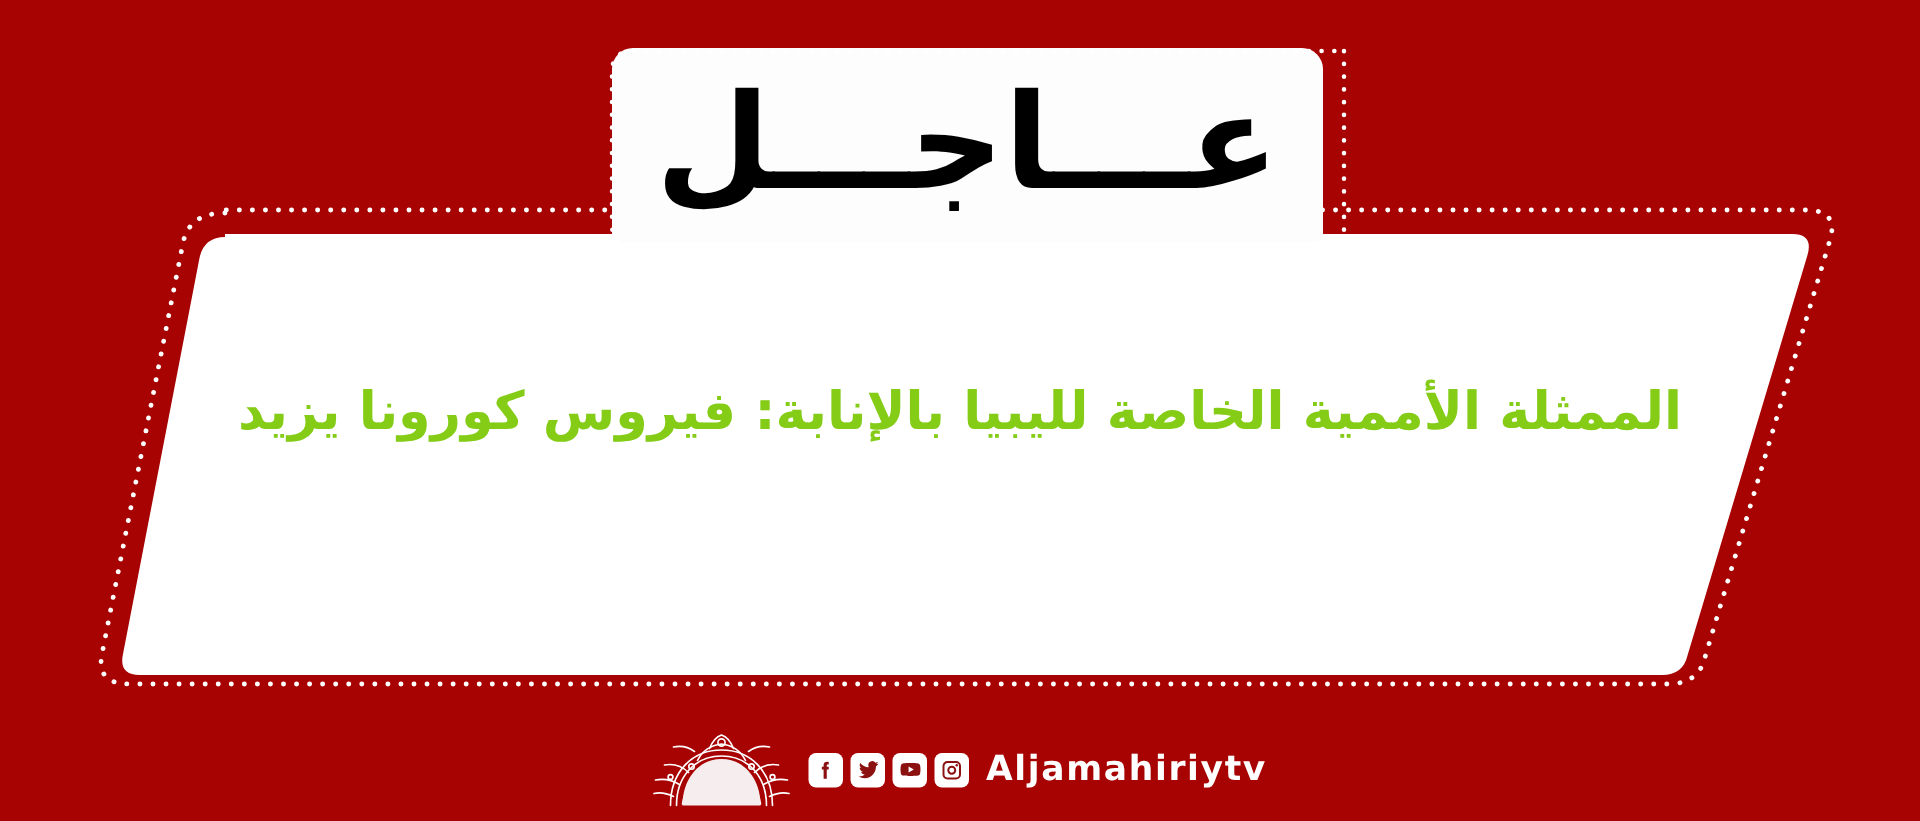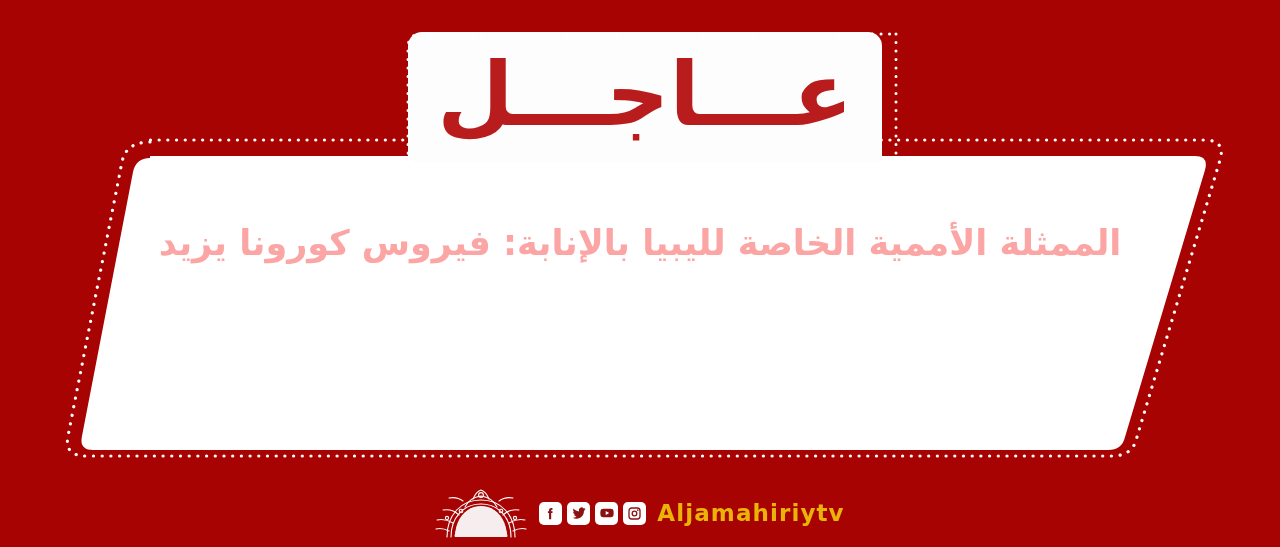--- a/index.html
+++ b/index.html
@@ -13,40 +13,40 @@
 
   
   .badge{
     position:absolute;
     left:408px;top:32px;width:474px;height:130px;
     background:#fdfdfd;
     border-radius:14px 14px 6px 6px;
     display:flex;align-items:center;justify-content:center;
   }
   .badge-text{
-    color:#b91c1c;
+    color:#000000;
     font-size:88px;
     font-weight:bold;
     line-height:1;
     letter-spacing:0px;
     direction:rtl;
     transform:translateY(-2px);
     white-space:nowrap;
   }
 
   
   .panel-wrap{position:absolute;left:0;top:150px;width:1280px;height:306px;}
 
   
   .headline{
     position:absolute;
-    left:0;right:0;top:216px;
+    left:0;right:0;top:248px;
     text-align:center;
     direction:rtl;
-    color:#fca5a5;
+    color:#84cc16;
     font-size:35px;
     font-weight:bold;
     line-height:1.55;
     padding:0 150px;
     white-space:pre-line;
   }
 
   
   .footer{
     position:absolute;left:0;right:0;top:482px;height:62px;
@@ -55,21 +55,21 @@
   .logo{
     width:92px;height:52px;margin-right:12px;display:block;
   }
   .socials{display:flex;align-items:center;gap:5px;}
   .sicon{
     width:23px;height:23px;background:#ffffff;border-radius:5px;
     display:flex;align-items:center;justify-content:center;
   }
   .sicon svg{display:block;}
   .handle{
-    color:#eab308;font-size:23px;font-weight:bold;
+    color:#ffffff;font-size:23px;font-weight:bold;
     letter-spacing:1.1px;margin-left:11px;
     font-family:"DejaVu Sans","Liberation Sans",sans-serif;
   }
 </style>
 </head>
 <body>
 
 <div id="stage">
 
   <div class="panel-wrap">

